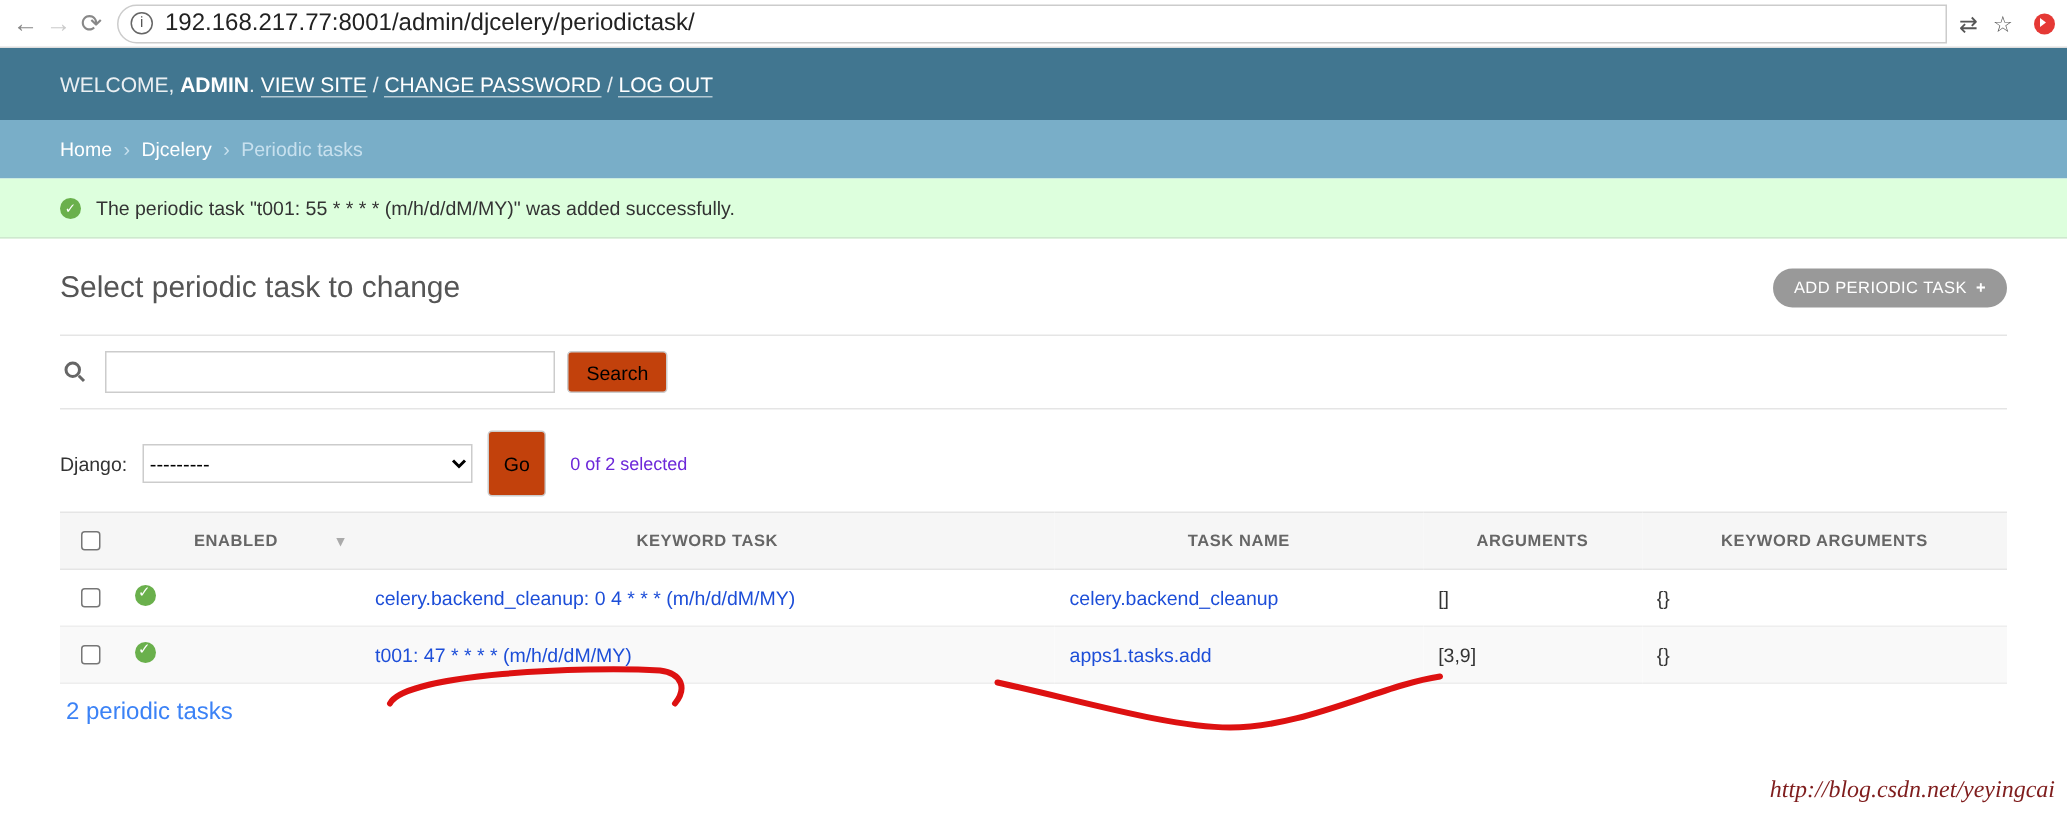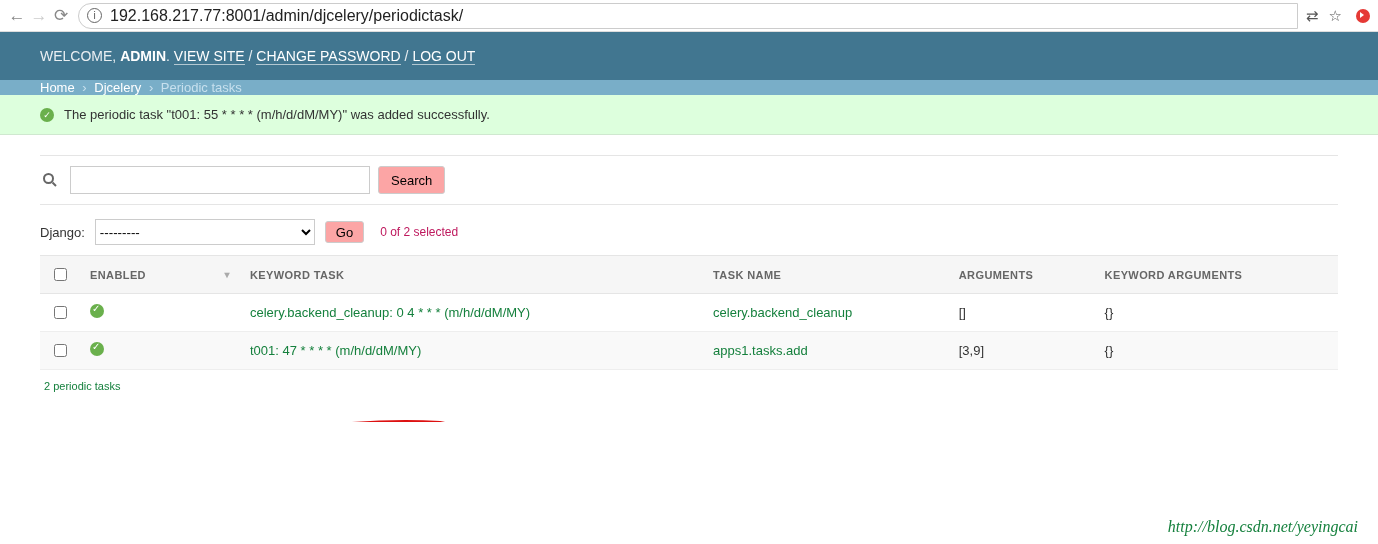--- a/index.html
+++ b/index.html
@@ -15,54 +15,54 @@
 .ext-icon{margin-left:4px;width:18px;height:18px;display:flex;align-items:center;justify-content:center}
 .red-circle{width:14px;height:14px;border-radius:50%;background:#e53935;position:relative}
 .red-circle::after{content:"";position:absolute;left:4px;top:3px;border-left:4px solid #fff;border-top:3px solid transparent;border-bottom:3px solid transparent}
 
 .app{background:#fff}
 .header{background:#417690;color:#fff;padding:16px 30px 16px 40px;display:flex;align-items:center;justify-content:space-between}
 .header h1{margin:0;font-weight:300;font-size:22px;color:#f5dd5d}
 .header .user{font-size:14px;color:#eaeff2}
 .header .user a{color:#fff;text-decoration:none;border-bottom:1px solid rgba(255,255,255,.6)}
 .header .user strong{color:#fff}
-.breadcrumbs{background:#79aec8;color:#c7e0ee;padding:0 40px;font-size:13px}
+.breadcrumbs{background:#79aec8;color:#c7e0ee;padding:12px 40px;font-size:13px}
 .breadcrumbs a{color:#fff;text-decoration:none}
 .breadcrumbs .sep{color:#c7e0ee;margin:0 4px}
 .msg{background:#dfd;border-bottom:1px solid #cfe8cf;padding:12px 40px;display:flex;align-items:center;gap:10px;font-size:13px;color:#333}
 .ok-dot{width:14px;height:14px;border-radius:50%;background:#6ab04c;display:inline-flex;align-items:center;justify-content:center;color:#fff;font-size:9px}
 
 .content{padding:20px 40px}
 .top-row{display:flex;align-items:center;justify-content:space-between;margin-bottom:18px}
 .page-title{font-size:20px;font-weight:400;color:#555}
 .add-btn{background:#999;color:#fff;border:none;border-radius:14px;padding:7px 14px;font-size:11px;letter-spacing:.3px;cursor:pointer;display:flex;align-items:center;gap:6px}
 .add-btn .plus{font-weight:700}
 
 .search-row{border-top:1px solid #e5e5e5;border-bottom:1px solid #e5e5e5;padding:10px 0;display:flex;align-items:center;gap:8px;margin-bottom:14px}
 .search-row .mag{color:#666;margin:0 4px 0 2px}
 .search-row input[type=text]{width:300px;height:28px;border:1px solid #ccc;padding:0 6px}
-.btn{border:1px solid #ccc;background:#fca5a5;border-radius:3px;height:28px;padding:0 12px;cursor:pointer;font-size:13px}
+.btn{border:1px solid #ccc;background:#c2410c;border-radius:3px;height:28px;padding:0 12px;cursor:pointer;font-size:13px}
 
 .action-row{display:flex;align-items:center;gap:10px;margin:12px 0 10px}
 .action-row select{height:26px;border:1px solid #ccc;min-width:220px;background:#fff}
-.sel-count{color:#be185d;font-size:12px;margin-left:6px}
+.sel-count{color:#6d28d9;font-size:12px;margin-left:6px}
 
 table{width:100%;border-collapse:collapse}
-thead th{background:#f6f6f6;border-top:1px solid #e5e5e5;border-bottom:1px solid #e5e5e5;text-align:left;padding:9px 10px;font-size:11px;color:#666;letter-spacing:.4px}
+thead th{background:#f6f6f6;border-top:1px solid #e5e5e5;border-bottom:1px solid #e5e5e5;text-align:center;padding:9px 10px;font-size:11px;color:#666;letter-spacing:.4px}
 thead th .sort{float:right;color:#aaa;font-size:10px}
 tbody td{padding:9px 10px;border-bottom:1px solid #eee;vertical-align:middle}
 tbody tr:nth-child(even){background:#f9f9f9}
-td a,th a{color:#15803d;text-decoration:none}
+td a,th a{color:#1d4ed8;text-decoration:none}
 .chk{width:34px;text-align:center}
 .en-col{width:160px}
 .enabled-dot{width:14px;height:14px;border-radius:50%;background:#6ab04c;display:inline-block;position:relative}
 .enabled-dot::after{content:"✓";position:absolute;left:2px;top:-1px;color:#fff;font-size:10px}
 
-.footer-count{padding:10px 4px;font-size:11px;color:#15803d}
-.watermark{position:fixed;right:20px;bottom:8px;color:#15803d;font-family:Georgia,serif;font-style:italic;font-size:16px;pointer-events:none}
+.footer-count{padding:10px 4px;font-size:16px;color:#3b82f6}
+.watermark{position:fixed;right:8px;bottom:8px;color:#7f1d1d;font-family:Georgia,serif;font-style:italic;font-size:16px;pointer-events:none}
 .annot{position:absolute;pointer-events:none}
 svg{display:block}
 </style>
 </head>
 <body>
 
 <div class="browser-bar">
   <div class="nav-btn">←</div>
   <div class="nav-btn disabled">→</div>
   <div class="nav-btn">⟳</div>
@@ -97,38 +97,45 @@
     <span class="sep">›</span>
     <span>Periodic tasks</span>
   </div>
 
   <div class="msg">
     <span class="ok-dot">✓</span>
     <span>The periodic task "t001: 55 * * * * (m/h/d/dM/MY)" was added successfully.</span>
   </div>
 
   <div class="content" style="position:relative">
+    <div class="top-row">
+      <div class="page-title">Select periodic task to change</div>
+      <button class="add-btn">
+        <span>ADD PERIODIC TASK</span>
+        <span class="plus">+</span>
+      </button>
+    </div>
 
     <div class="search-row">
       <span class="mag">
         <svg width="16" height="16" viewBox="0 0 16 16">
             <circle cx="6.5" cy="6.5" r="4.5" fill="none" stroke="#666" stroke-width="2"></circle>
             <line x1="10.5" y1="10.5" x2="14" y2="14" stroke="#666" stroke-width="2"></line>
           </svg>
       </span>
       <input type="text" value="" style="">
       <button class="btn">Search</button>
     </div>
 
     <div class="action-row">
       <span>Django:</span>
       <select>
         <option>---------</option>
       </select>
-      <button class="btn" style="height:22px;padding:0 10px">Go</button>
+      <button class="btn" style="height:44px;padding:0 10px">Go</button>
       <span class="sel-count">0 of 2 selected</span>
     </div>
 
     <table>
       <thead>
         <tr>
           <th class="chk"><input type="checkbox" style=""></th>
           <th class="en-col"><span>ENABLED</span><span class="sort">▾</span></th>
           <th>KEYWORD TASK</th>
           <th>TASK NAME</th>

